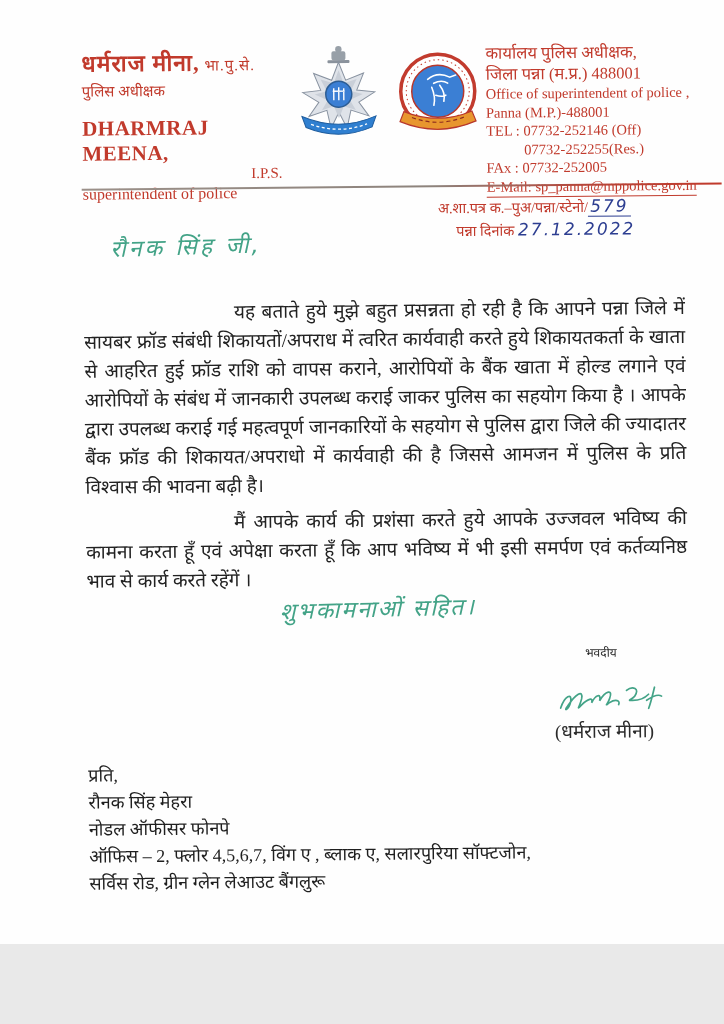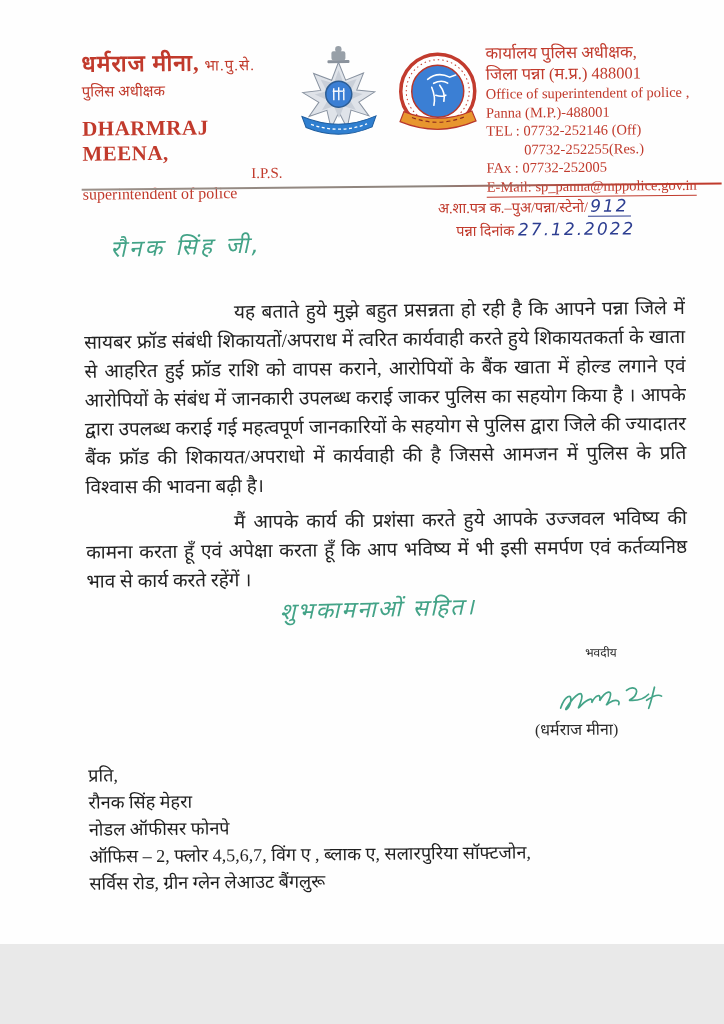--- a/index.html
+++ b/index.html
@@ -39,21 +39,21 @@
   
   .body-text{left:85px;width:601px;font-size:19px;line-height:29px;
     text-align:justify;color:#222;}
   .para1{top:296px;}
   .para1 p{margin:0;text-indent:150px;}
   .para2{top:506px;}
   .para2 p{margin:0;text-indent:148px;}
   .closing{left:278px;top:592px;font-size:23px;letter-spacing:2px;transform:rotate(-1deg);}
   .regards{left:583px;top:646px;font-size:12px;}
   .sig{left:552px;top:682px;}
-  .sig-name{left:532px;top:720px;font-size:16px;}
+  .sig-name{left:552px;top:720px;font-size:19px;}
   
   .recipient{left:85px;top:760px;font-size:18px;line-height:27px;color:#1f1f1f;}
   .recipient div{margin:0;}
   
   .emblem-left{left:298px;top:42px;}
   .emblem-right{left:397px;top:50px;}
 </style>
 </head>
 <body>
 
@@ -103,21 +103,21 @@
       <div>TEL : 07732-252146 (Off)</div>
       <div class="indent">07732-252255(Res.)</div>
       <div>FAx : 07732-252005</div>
       <div><span class="email">E-Mail: sp_panna@mppolice.gov.in</span></div>
     </div>
 
     <div class="abs rule"></div>
 
     <div class="abs refblock">
       <div class="refline1">
-        <span class="red">अ.शा.पत्र क.–पुअ/पन्ना/स्टेनो/</span><span class="hand-blue refnum">912</span>
+        <span class="red">अ.शा.पत्र क.–पुअ/पन्ना/स्टेनो/</span><span class="hand-blue refnum">579</span>
       </div>
       <div class="refline2">
         <span class="red">पन्ना दिनांक</span>
         <span class="hand-blue">27.12.2022</span>
       </div>
     </div>
 
     <div class="abs salutation hand-green">रौनक सिंह जी,</div>
 
     <div class="abs body-text para1">

